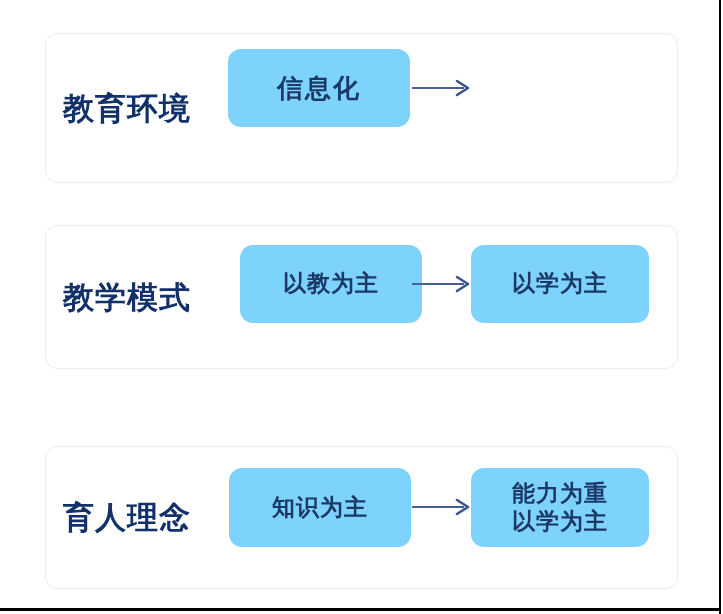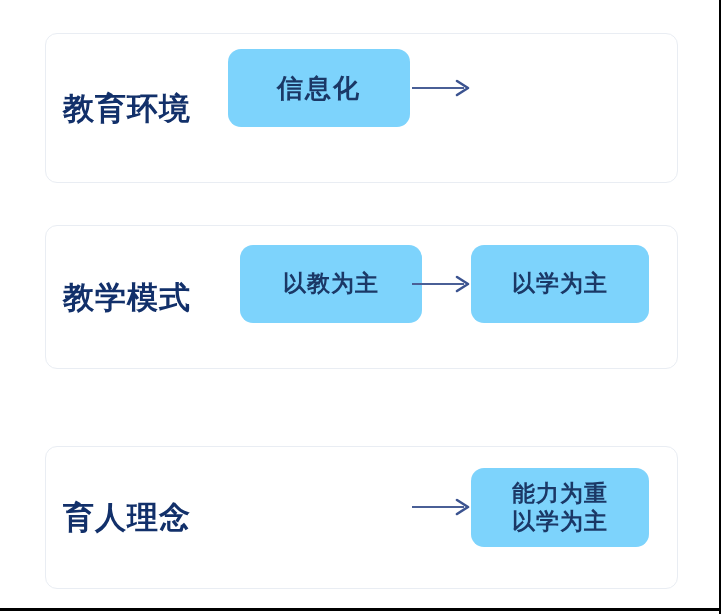--- a/index.html
+++ b/index.html
@@ -161,20 +161,23 @@
     </div>
 
     <div class="pill pill-to">
       <span class="pill-line">以学为主</span>
     </div>
   </div>
 
   <div class="row-card row-3">
     <div class="row-label">育人理念</div>
 
+    <div class="pill pill-from">
+      <span class="pill-line">知识为主</span>
+    </div>
 
     <div class="arrow">
       <svg width="60" height="22" viewBox="0 0 60 22">
         <line x1="0" y1="11" x2="52" y2="11" stroke="#4a5f96" stroke-width="2"></line>
         <polyline points="45,4 56,11 45,18" fill="none" stroke="#3b5390" stroke-width="2.6" stroke-linecap="round" stroke-linejoin="round"></polyline>
       </svg>
     </div>
 
     <div class="pill pill-to">
       <div>

